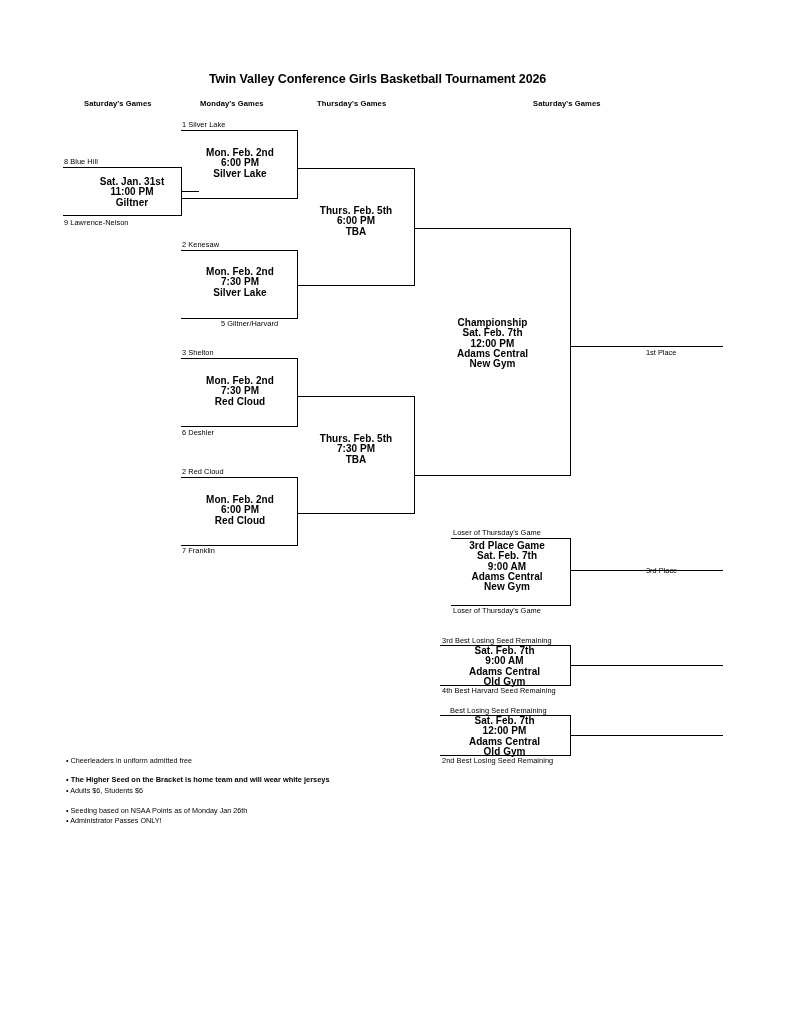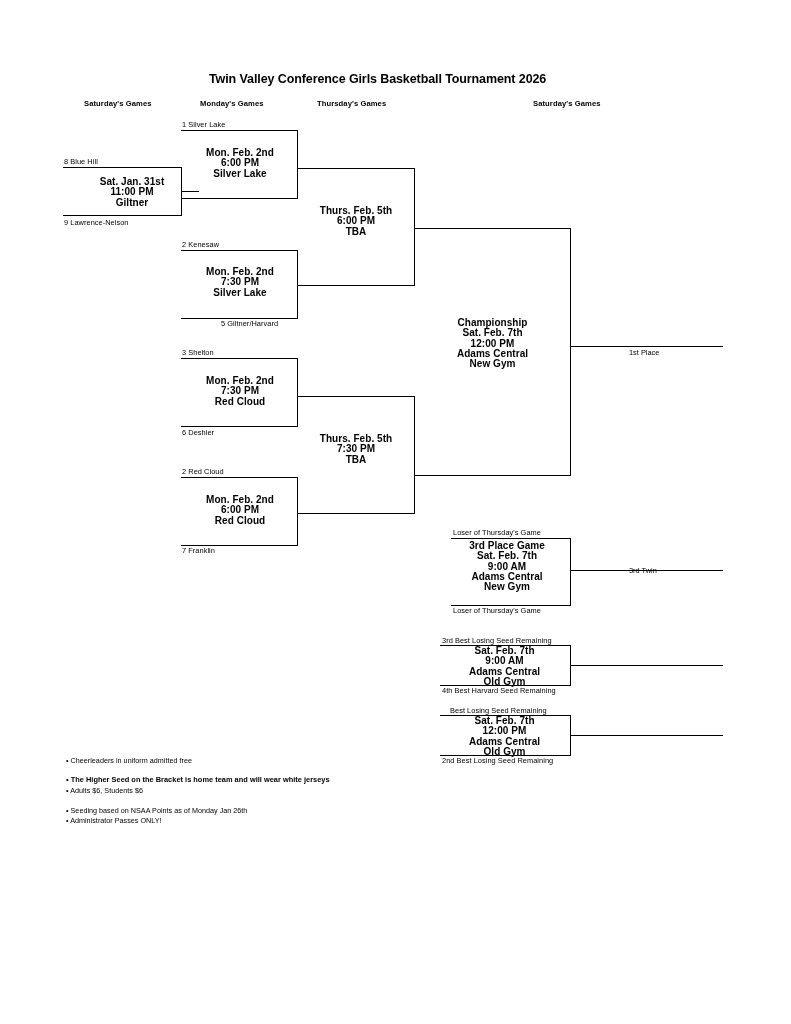--- a/index.html
+++ b/index.html
@@ -48,20 +48,21 @@
     line-height: 10.3px;
     text-align: center;
     white-space: nowrap;
     letter-spacing: 0.05px;
   }
   .placelbl {
     position: absolute;
     font-size: 7.4px;
     font-weight: normal;
     white-space: nowrap;
+    margin-left: 17px;
   }
   .note {
     position: absolute;
     font-size: 7.2px;
     white-space: nowrap;
     letter-spacing: 0.02px;
   }
   .note.bold { font-weight: bold; font-size: 7.4px; }
   
   .hl {
@@ -181,21 +182,21 @@
   <div class="hl" style="left:451px; top:605px; width:120px;"></div>
   <div class="seed" style="left:453px; top:606px;">Loser of Thursday's Game</div>
   <div class="gamebox" style="left:451px; top:541px; width:112px;">
     <div>3rd Place Game</div>
     <div>Sat. Feb. 7th</div>
     <div>9:00 AM</div>
     <div>Adams Central</div>
     <div>New Gym</div>
   </div>
   <div class="hl" style="left:570px; top:570px; width:153px;"></div>
-  <div class="placelbl" style="left:629px; top:566px;">3rd Twin</div>
+  <div class="placelbl" style="left:629px; top:566px;">3rd Place</div>
 
   <div class="seed" style="left:442px; top:636px;">3rd Best Losing Seed Remaining</div>
   <div class="hl" style="left:440px; top:645px; width:131px;"></div>
   <div class="vl" style="left:570px; top:645px; height:40px;"></div>
   <div class="hl" style="left:440px; top:685px; width:131px;"></div>
   <div class="seed" style="left:442px; top:686px;">4th Best Harvard Seed Remaining</div>
   <div class="gamebox" style="left:446px; top:646px; width:117px;">
     <div>Sat. Feb. 7th</div>
     <div>9:00 AM</div>
     <div>Adams Central</div>

